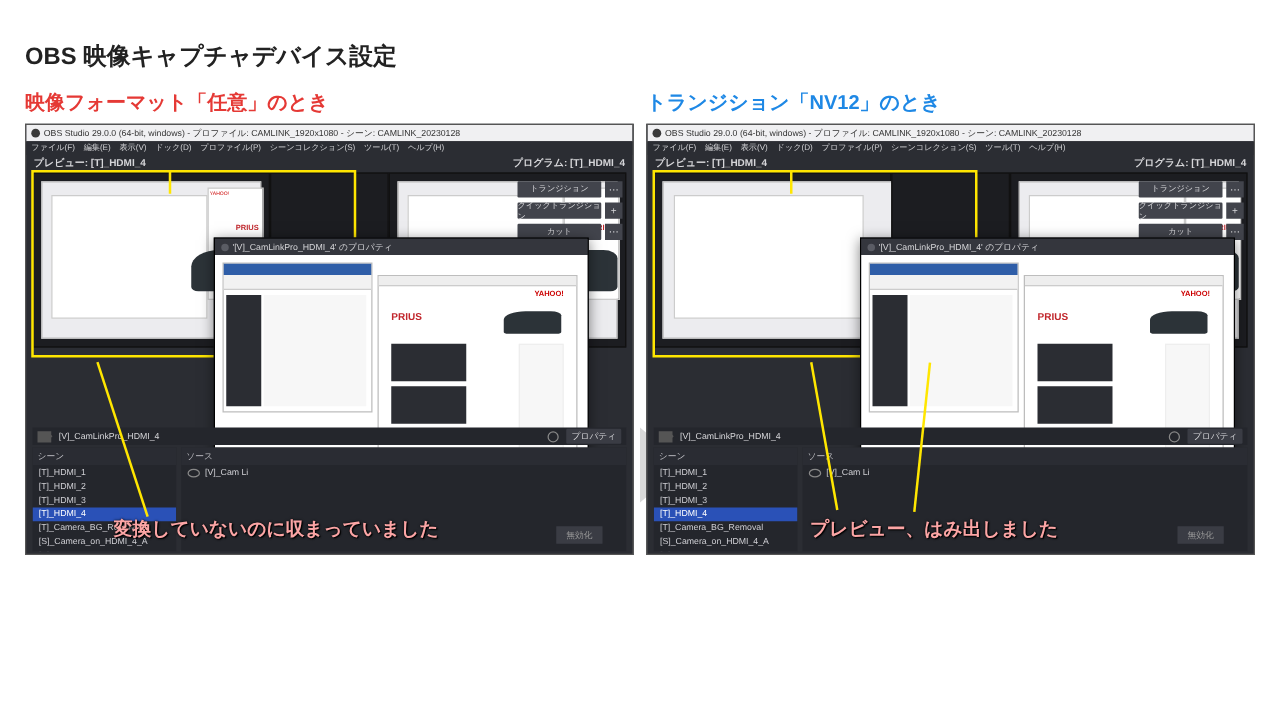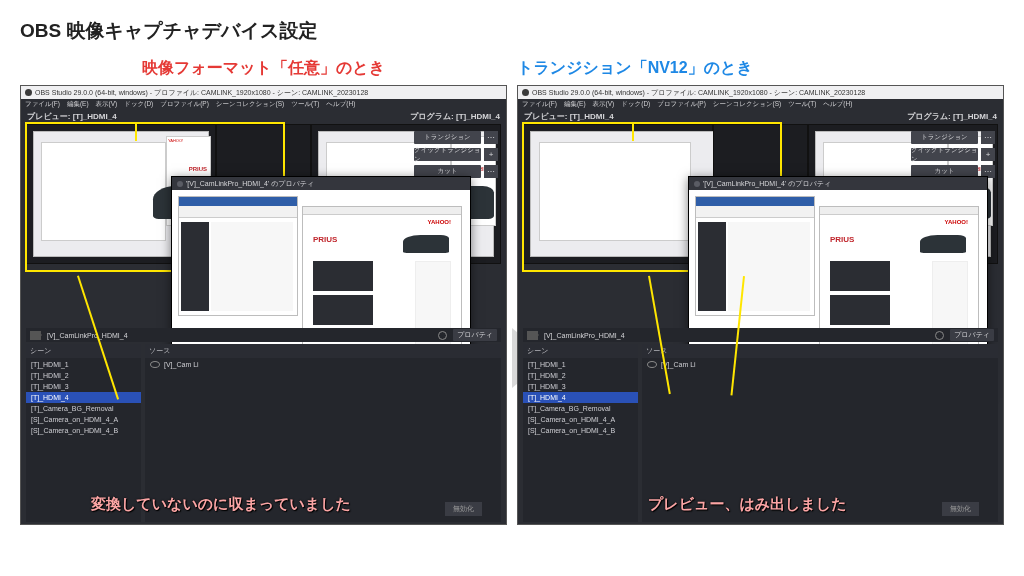--- a/index.html
+++ b/index.html
@@ -1,24 +1,24 @@
 <!DOCTYPE html>
 <html><head>
 <meta charset="utf-8">
 <style>
   * { box-sizing: border-box; margin: 0; padding: 0; }
   body { background: #fff; font-family: "Meiryo", "Hiragino Sans", sans-serif; width: 1024px; height: 576px; overflow: hidden; position: relative; }
-  .page { padding: 18px 20px 8px 20px; }
+  .page { padding: 32px 20px 8px 20px; }
   .title { font-size: 19px; font-weight: 700; color: #222; margin-bottom: 14px; }
   .columns { display: flex; gap: 10px; align-items: stretch; position: relative; }
   .col { flex: 1 1 0; display: flex; flex-direction: column; }
   .col .heading { font-size: 16px; font-weight: 600; margin-bottom: 6px; }
-  .heading.red { color: #e53935; text-align: center; }
+  .heading.red { color: #e53935; }
   .heading.blue { color: #1e88e5; }
-  .obs { position: relative; border: 1.5px solid #555; background: #2b2d33; height: 440px; overflow: hidden; font-size: 8px; color: #d5d5d8; }
+  .obs { position: relative; border: 1.5px solid #555; background: #2b2d33; height: 345px; overflow: hidden; font-size: 8px; color: #d5d5d8; }
   .obs-titlebar { position: absolute; top: 0; left: 0; right: 0; height: 13px; background: #f0f0f2; color: #333; font-size: 7px; padding: 1px 4px; display:flex; align-items:center; gap:3px; }
   .obs-titlebar .dot { width: 7px; height: 7px; border-radius: 50%; background: #3a3a3a; }
   .obs-menubar { position: absolute; top: 13px; left: 0; right: 0; height: 11px; background: #2b2d33; font-size: 6.5px; padding: 1px 4px; display: flex; gap: 7px; color: #cfcfd2; }
   .labels { position: absolute; top: 25px; left: 0; right: 0; height: 12px; display: flex; }
   .labels > div { flex: 1; padding: 0 6px; font-size: 8px; font-weight: 600; }
   .labels > div:last-child { text-align: right; }
   .preview-area { position: absolute; top: 38px; left: 5px; right: 5px; height: 140px; background: #1c1d21; }
   .preview-row { position:absolute; top:0; left:0; right:0; bottom:0; display:flex; }
   .pv { flex:1; position:relative; background:#1c1d21; border:1px solid #111; }
   .pv .inner { position:absolute; top:6px; left:6px; right:6px; bottom:6px; background:#ececef; border:1px solid #bbb; }

